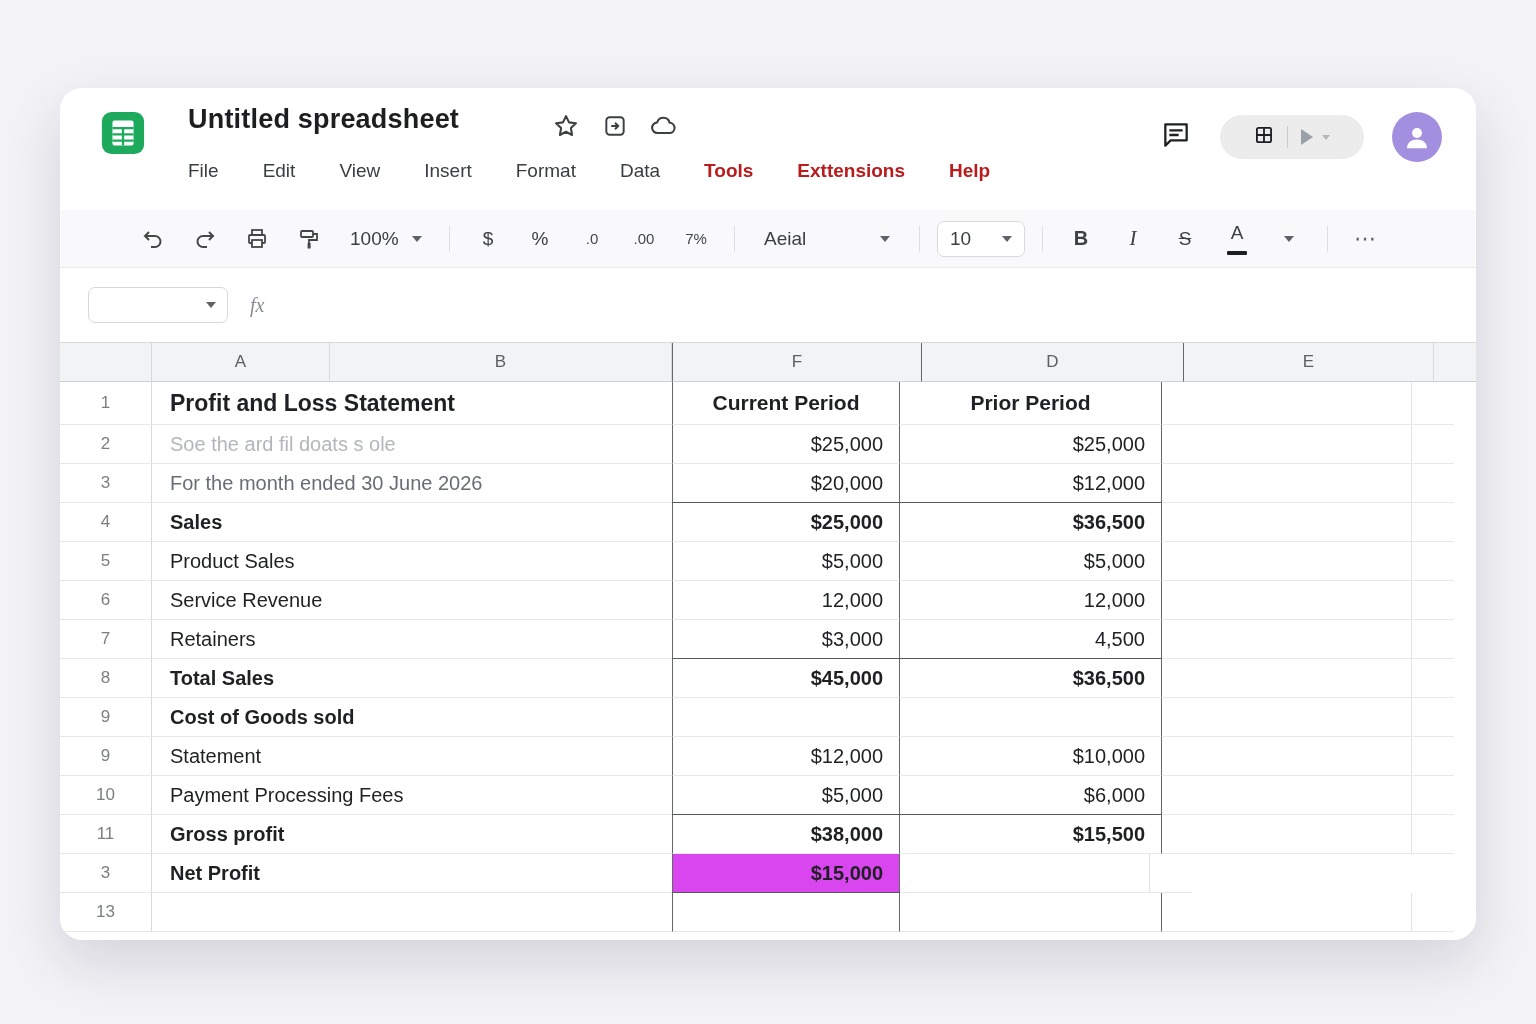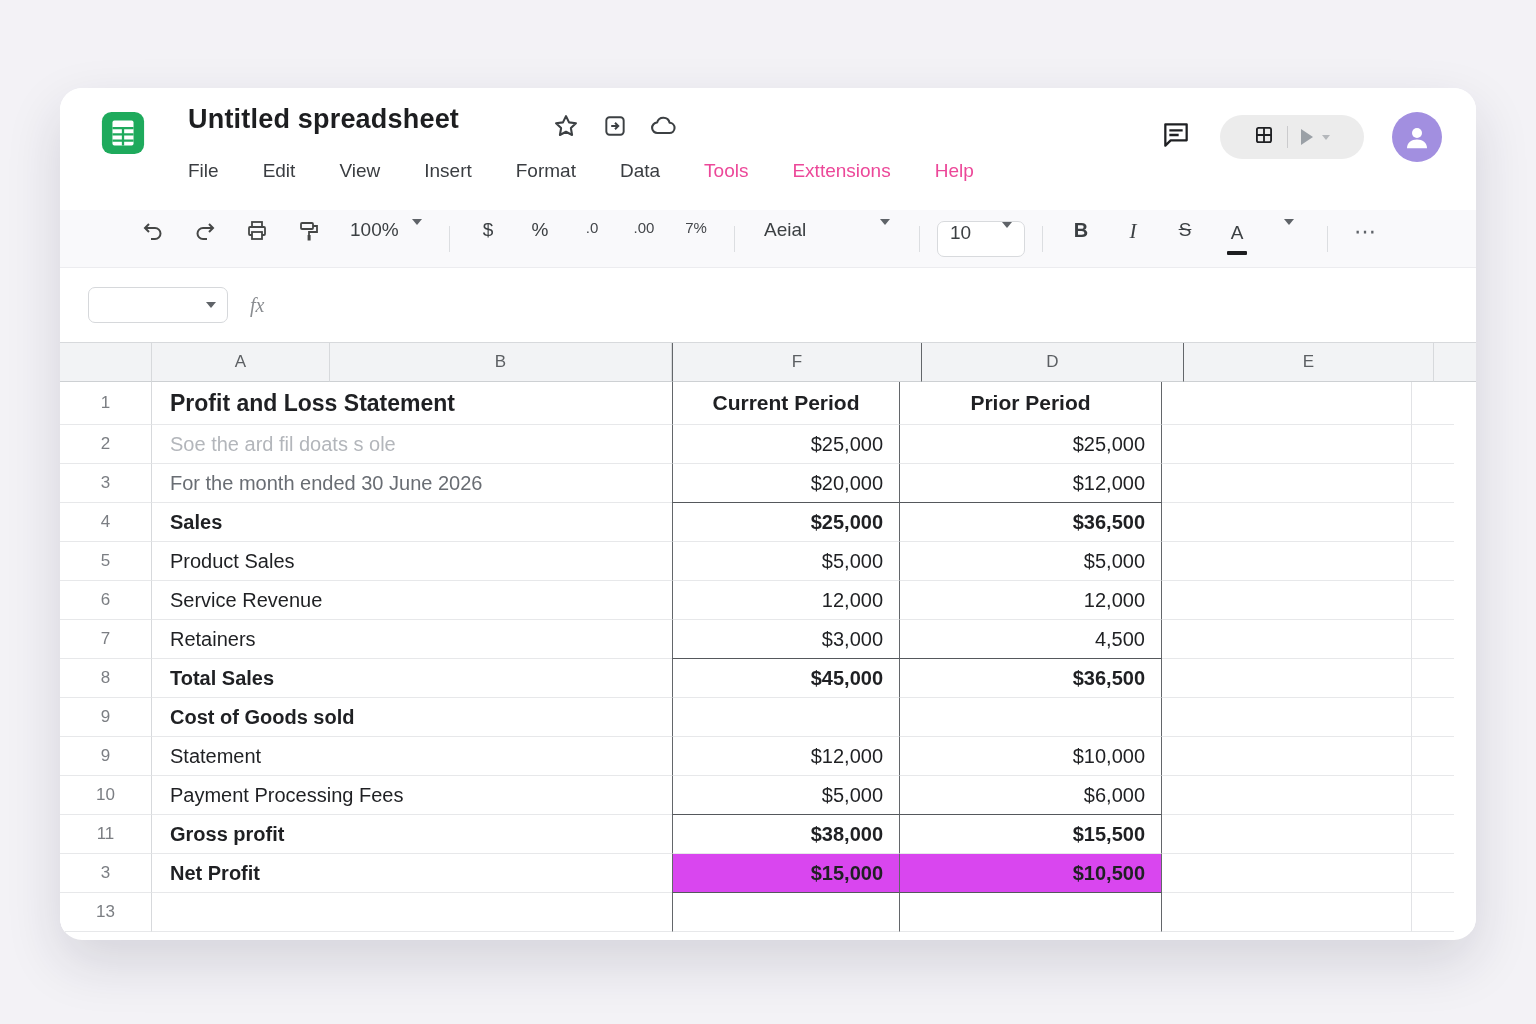--- a/index.html
+++ b/index.html
@@ -9,32 +9,32 @@
   .window{position:absolute;left:60px;top:88px;width:1416px;height:852px;background:#fff;
           border-radius:22px;box-shadow:0 22px 55px rgba(30,30,60,.14);overflow:hidden}
 
   
   .hdr{position:relative;height:122px;background:#fff}
   .logo{position:absolute;left:40px;top:22px;width:46px;height:46px}
   .doc-title{position:absolute;left:128px;top:16px;font-size:27px;font-weight:700;color:#1d1e20;letter-spacing:.2px}
   .title-icons{position:absolute;left:492px;top:24px;display:flex;gap:22px;align-items:center}
   .menu-bar{position:absolute;left:128px;top:72px;display:flex;gap:44px;font-size:19px;color:#3a3d41}
   .menu-item{cursor:default}
-  .menu-item.strong{font-weight:400;color:#ec4899}
+  .menu-item.strong{font-weight:700;color:#b91c1c}
   .hdr-right{position:absolute;right:34px;top:24px;display:flex;align-items:center;gap:28px}
   .pill{width:144px;height:44px;border-radius:22px;background:#ececec;display:flex;align-items:center;justify-content:center;gap:13px}
   .pill-divider{width:1px;height:22px;background:#cbcbcd}
   .play-tri{width:0;height:0;border-top:8px solid transparent;border-bottom:8px solid transparent;border-left:12px solid #9aa0a6}
   .mini-caret{width:0;height:0;border-left:4px solid transparent;border-right:4px solid transparent;border-top:5px solid #b4b7bb;margin-left:-4px}
   .avatar{width:50px;height:50px;border-radius:50%;background:#a28fe0;display:flex;align-items:center;justify-content:center}
 
   
   .toolbar{position:absolute;left:0;top:122px;width:1416px;height:58px;background:#f9f9fb;
            border-bottom:1px solid #ececef;display:flex;align-items:center;padding-left:72px;gap:10px;color:#3c4043}
-  .tbtn{min-width:42px;height:40px;display:flex;align-items:flex-start;justify-content:center;border-radius:6px;font-size:19px;gap:7px}
+  .tbtn{min-width:42px;height:40px;display:flex;align-items:center;justify-content:center;border-radius:6px;font-size:19px;gap:7px}
   .tsep{width:1px;height:26px;background:#dcdee1;margin:0 7px;flex:none}
   .caret{width:0;height:0;border-left:5px solid transparent;border-right:5px solid transparent;border-top:6px solid #5f6368}
   .zoom-ctl{min-width:92px;justify-content:space-between;padding:0 10px}
   .fmt-small{font-size:15px;color:#44474b}
   .font-ctl{width:150px;justify-content:space-between;padding:0 12px}
   .size-ctl{width:88px;justify-content:space-between;padding:0 12px;border:1px solid #d8dadd;border-radius:7px;background:#fff;height:36px}
   .b-btn{font-weight:700;font-size:20px}
   .i-btn{font-family:"Liberation Serif",serif;font-style:italic;font-size:21px}
   .s-btn{text-decoration:line-through;font-size:19px}
   .a-btn{display:flex;flex-direction:column;align-items:center;line-height:1}
@@ -331,21 +331,20 @@
           <div class="cell label">Gross profit</div>
           <div class="cell cur">$38,000</div>
           <div class="cell prior">$15,500</div>
           <div class="cell colE"></div>
           <div class="cell fill"></div>
         </div>
         <div class="grow bold dline hl">
           <div class="cell num">3</div>
           <div class="cell label">Net Profit</div>
           <div class="cell cur">$15,000</div>
-          <div class="cell prior">$10,500</div>
           <div class="cell colE"></div>
           <div class="cell fill"></div>
         </div>
         <div class="grow">
           <div class="cell num">13</div>
           <div class="cell label"></div>
           <div class="cell cur"></div>
           <div class="cell prior"></div>
           <div class="cell colE"></div>
           <div class="cell fill"></div>

